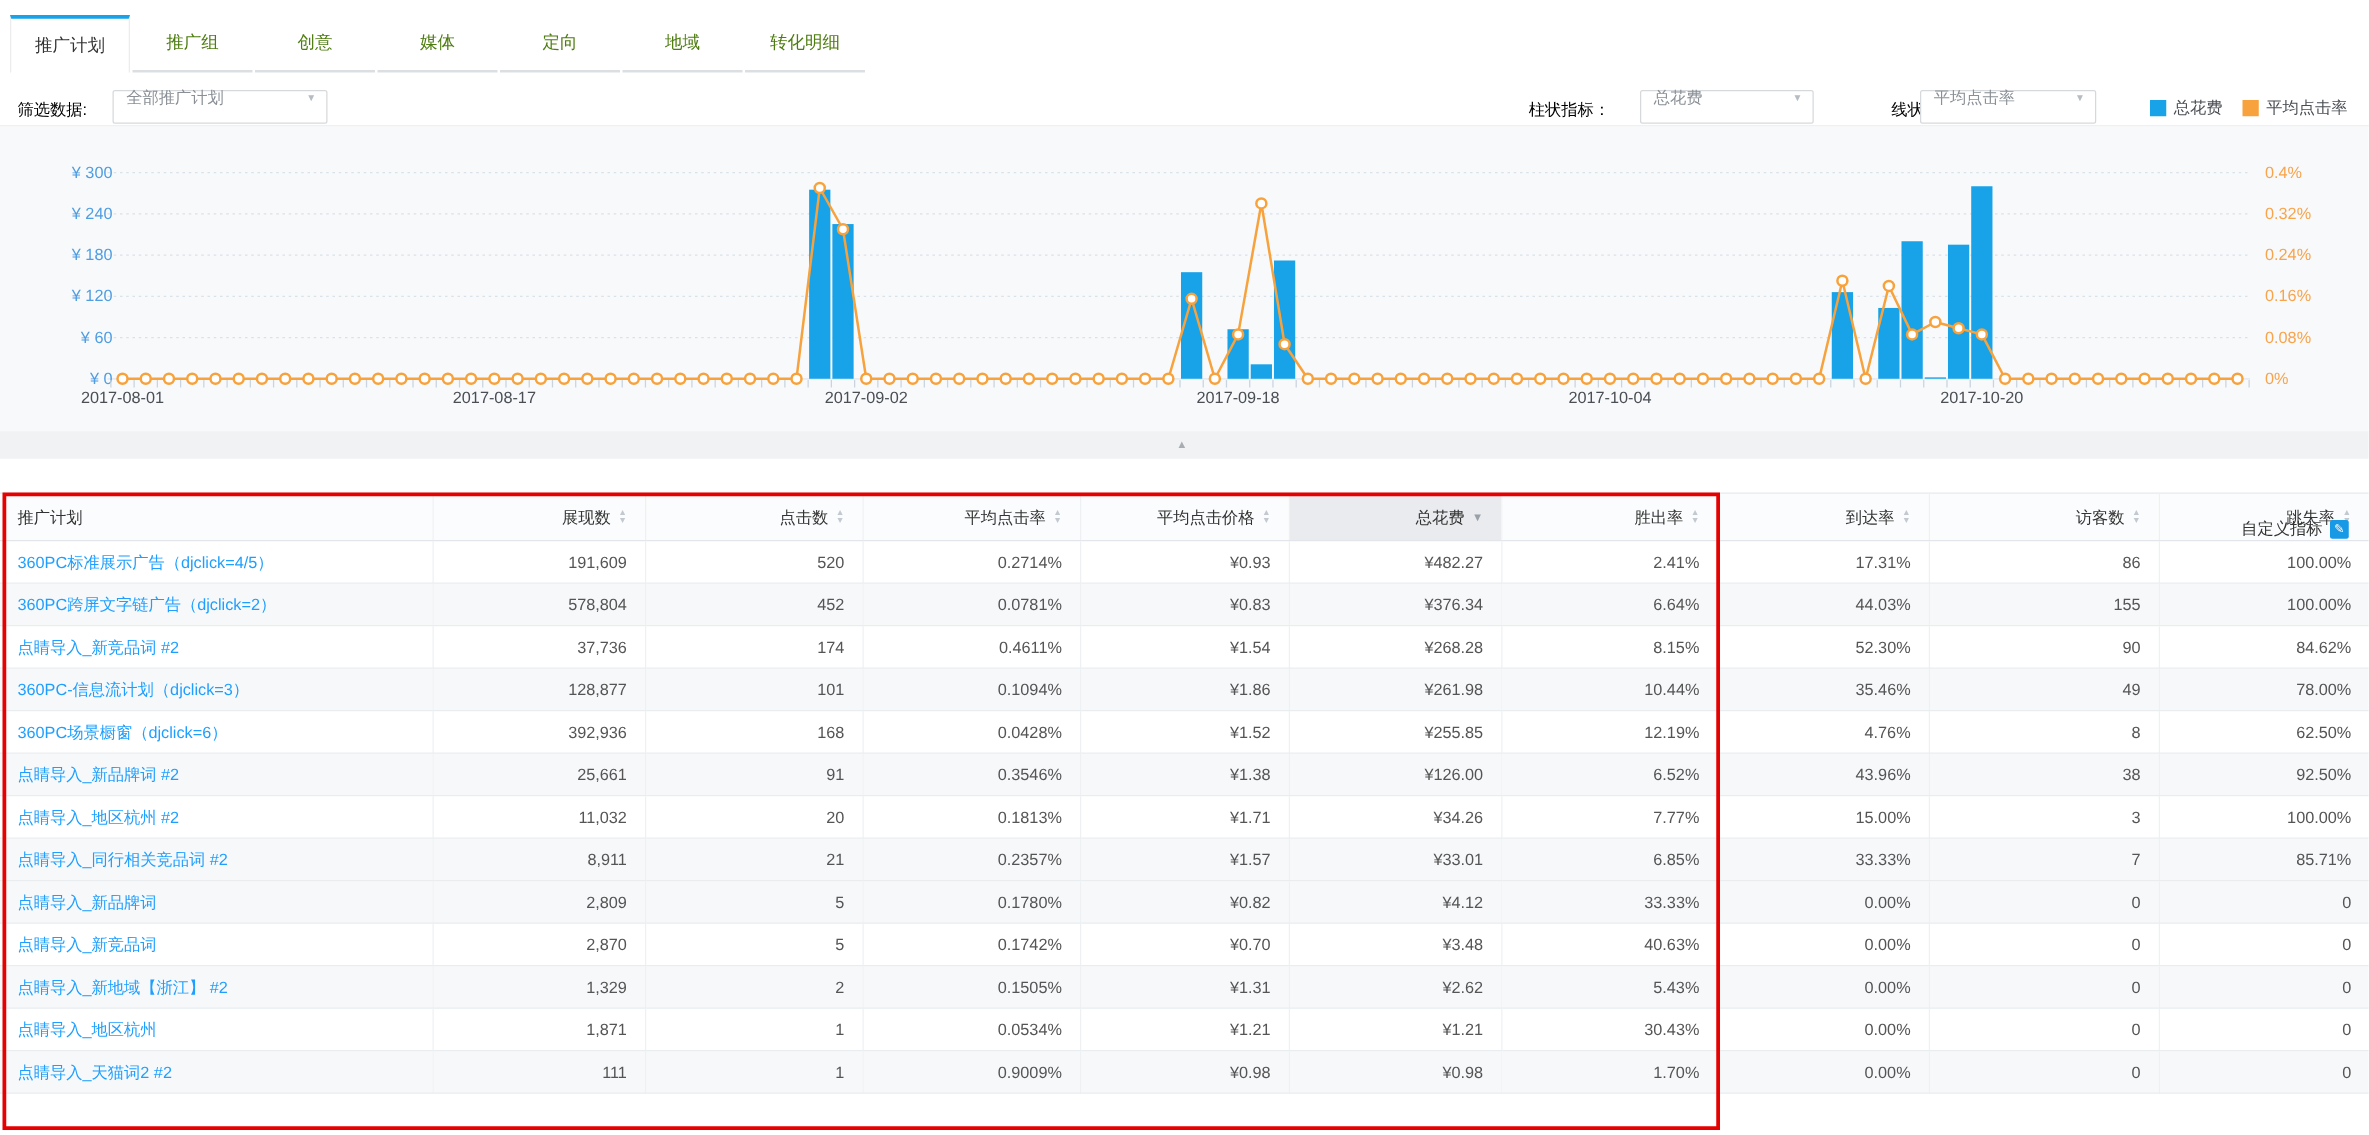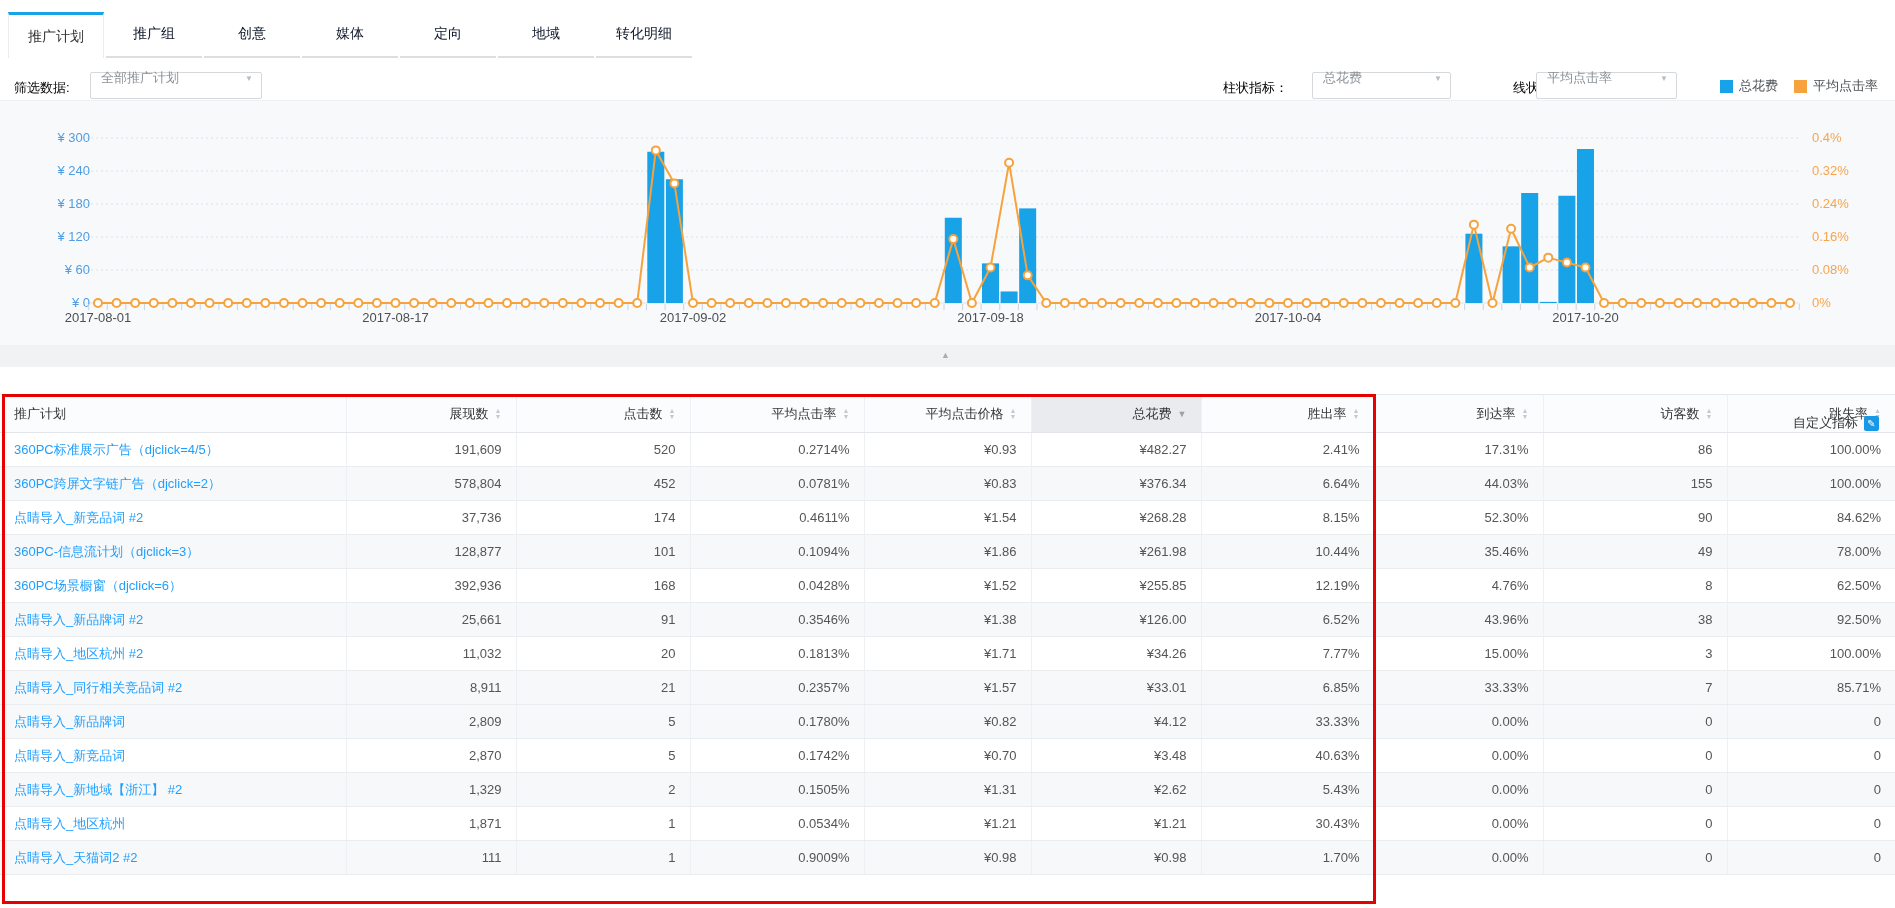--- a/index.html
+++ b/index.html
@@ -3,21 +3,21 @@
 <meta charset="utf-8">
 <style>
   * { margin:0; padding:0; }
   html,body { width:1895px; height:908px; overflow:hidden; background:#fff;
     font-family:"Liberation Sans","DejaVu Sans",sans-serif; }
   .page { position:relative; width:1895px; height:908px; }
 
   
   .tabs { position:absolute; top:12px; left:8px; height:46px; display:flex; z-index:5; }
   .tab { width:96px; margin-right:2px; display:flex; align-items:center; justify-content:center;
-    font-size:14px; color:#0f172a; border-bottom:2px solid #dcdfe2; box-sizing:border-box; cursor:pointer; background:#fff; }
+    font-size:14px; color:#4d7c0f; border-bottom:2px solid #dcdfe2; box-sizing:border-box; cursor:pointer; background:#fff; }
   .tab.active { color:#333; border:1px solid #ececec; border-bottom:none;
     border-top:3px solid #18a2e8; }
 
   
   .ctl-label { position:absolute; font-size:13px; color:#000000; z-index:5; }
   .select { position:absolute; box-sizing:border-box; height:27px; border:1px solid #d6d9dc;
     border-radius:2px; background:#fff; font-size:13px; color:#8a9096; display:flex;
     align-items:center; padding:0 24px 15px 10px; z-index:5; cursor:pointer; }
   .select .caret { position:absolute; right:8px; font-size:8px; color:#b6bcc2; }
   .filter-label { left:14px; top:79px; }

